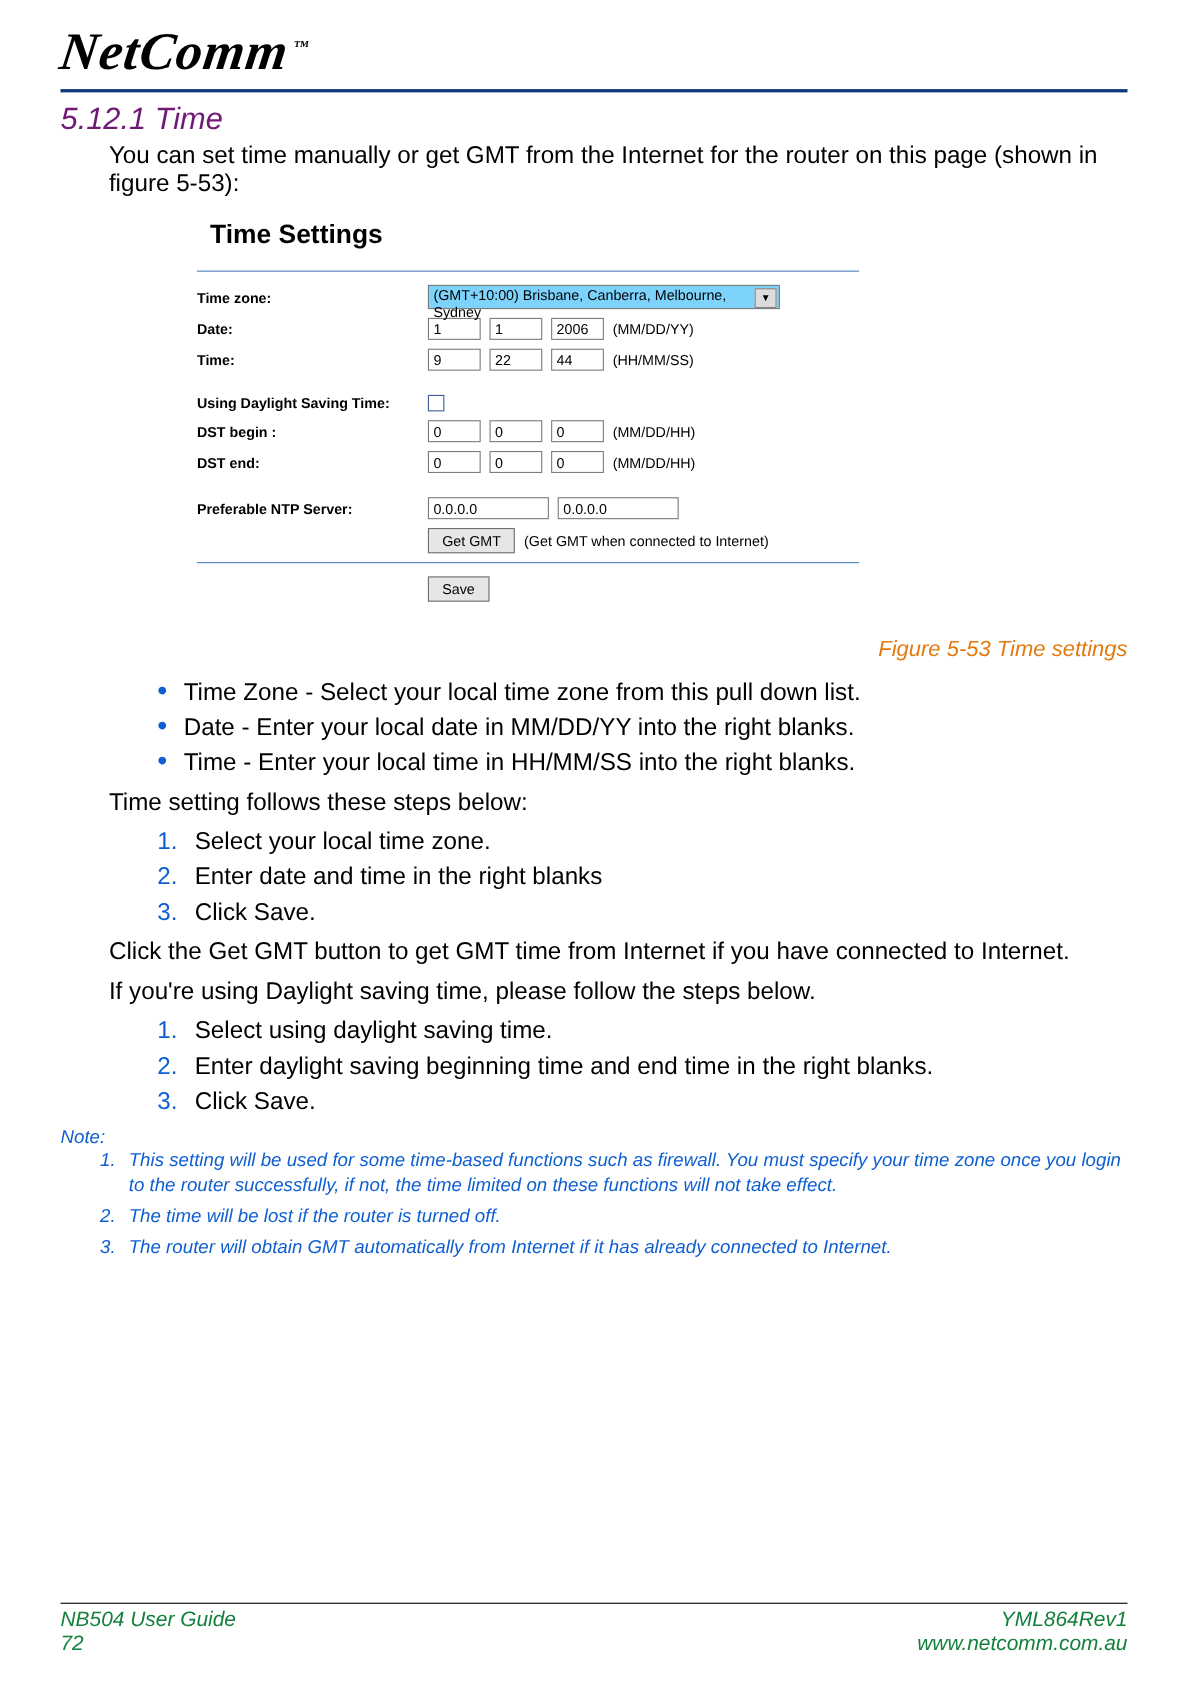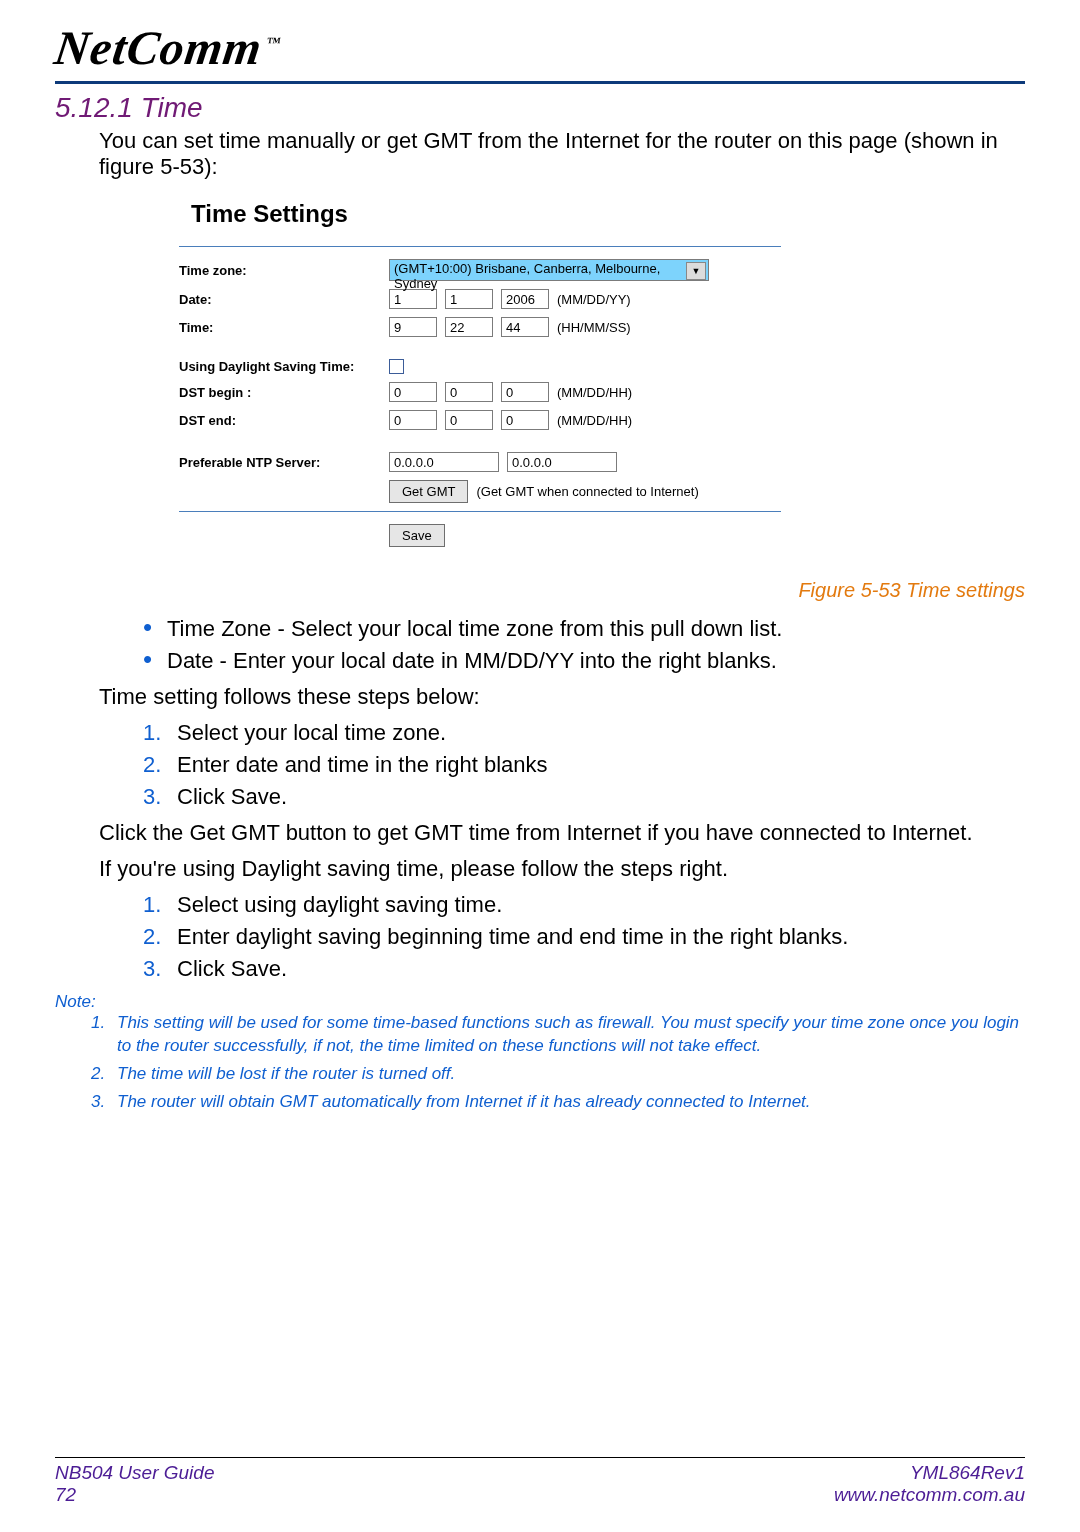--- a/index.html
+++ b/index.html
@@ -129,21 +129,21 @@
   ol.notes li { list-style: none; position: relative; color: #0f5fd0; font-style: italic; font-size: 17px; padding-left: 26px; margin-bottom: 5px; line-height: 1.35; }
   ol.notes li::before { counter-increment: nt; content: counter(nt) "."; position: absolute; left: 0; }
   .footer {
     position: absolute;
     bottom: 26px;
     left: 55px; right: 55px;
     border-top: 1px solid #000;
     padding-top: 4px;
     display: flex; justify-content: space-between;
     font-style: italic;
-    color: #4c1d95;
+    color: #15803d;
     font-size: 19px;
     gap: 19px;
   }
   .footer .right { text-align: right; }
 </style>
 </head>
 <body>
 
 <div class="logo-wrap">
   <span class="logo">
@@ -230,32 +230,33 @@
       <span class="btn">Save</span>
     </div>
   </div>
 </div>
 
 <div class="caption">Figure 5-53 Time settings</div>
 
 <ul class="bullets">
   <li>Time Zone - Select your local time zone from this pull down list.</li>
   <li>Date - Enter your local date in MM/DD/YY into the right blanks.</li>
+  <li>Time - Enter your local time in HH/MM/SS into the right blanks.</li>
 </ul>
 
 <div class="para">Time setting follows these steps below:</div>
 
 <ol class="steps">
   <li>Select your local time zone.</li>
   <li>Enter date and time in the right blanks</li>
   <li>Click Save.</li>
 </ol>
 
 <div class="para">Click the Get GMT button to get GMT time from Internet if you have connected to Internet.</div>
-<div class="para">If you're using Daylight saving time, please follow the steps right.</div>
+<div class="para">If you're using Daylight saving time, please follow the steps below.</div>
 
 <ol class="steps">
   <li>Select using daylight saving time.</li>
   <li>Enter daylight saving beginning time and end time in the right blanks.</li>
   <li>Click Save.</li>
 </ol>
 
 <div class="note-head">Note:</div>
 <ol class="notes">
   <li>This setting will be used for some time-based functions such as firewall. You must specify your time zone once you login to the router successfully, if not, the time limited on these functions will not take effect.</li>

